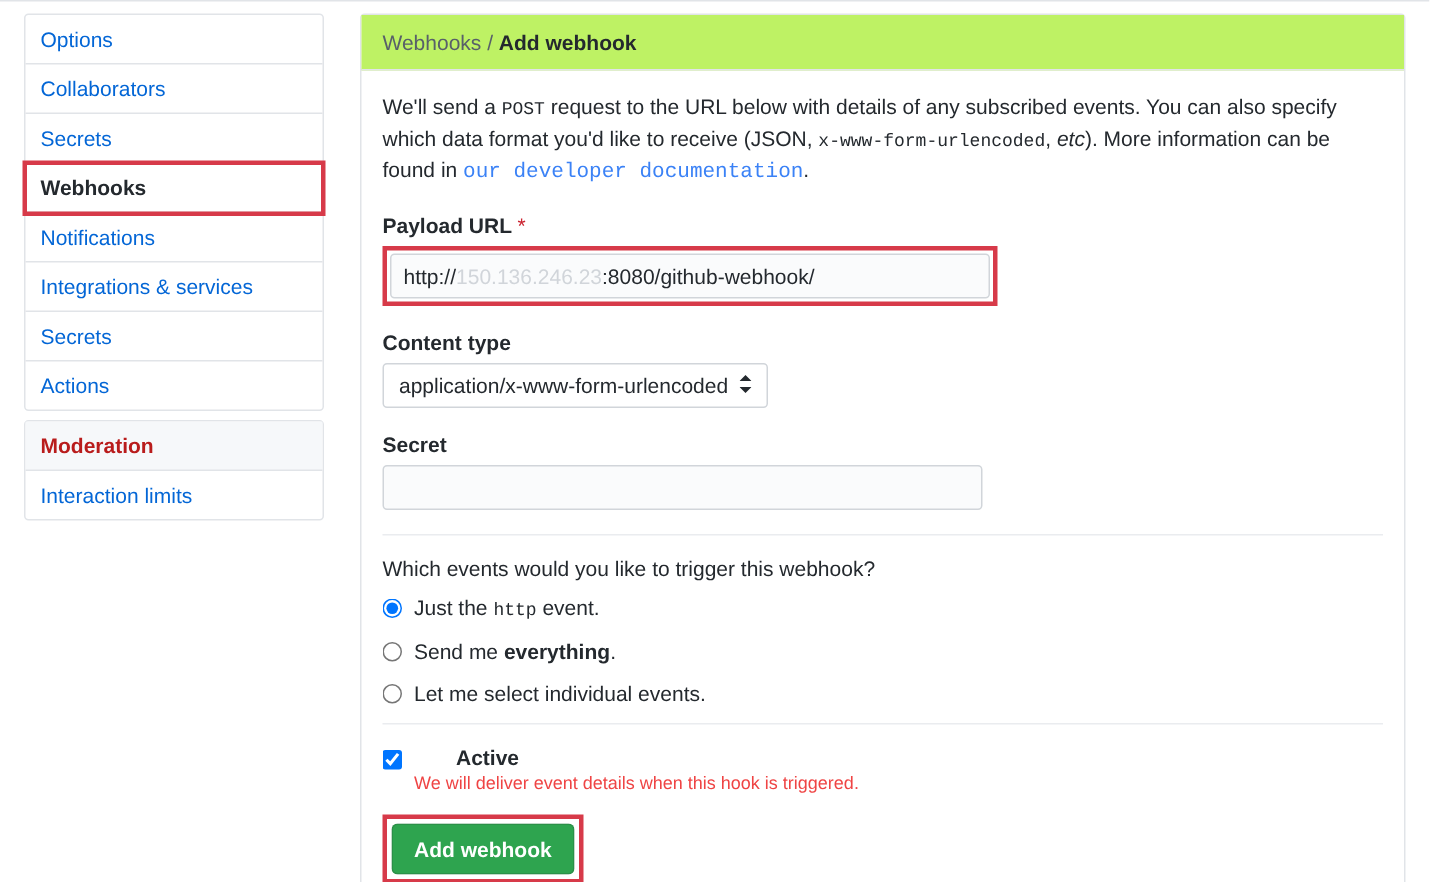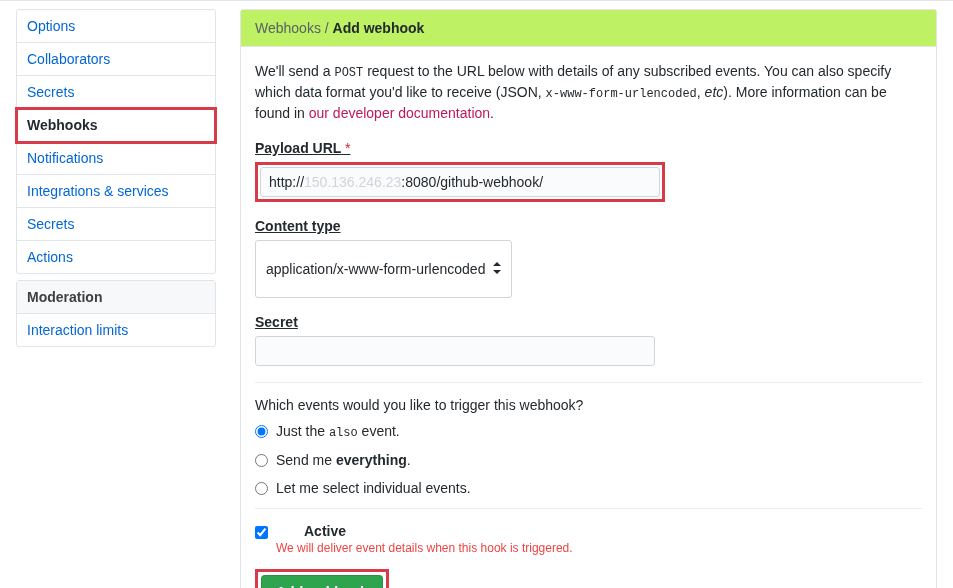--- a/index.html
+++ b/index.html
@@ -3,34 +3,34 @@
 <meta charset="utf-8">
 <style>
 * { box-sizing: border-box; margin: 0; padding: 0; }
 body { font-family: -apple-system, BlinkMacSystemFont, "Segoe UI", Helvetica, Arial, sans-serif; font-size: 14px; color: #24292e; background: #fff; }
 .container { display: flex; width: 953px; padding: 8px 16px 16px 16px; gap: 24px; border-top: 1px solid #e1e4e8; }
 .sidebar { width: 200px; flex-shrink: 0; }
 .menu-list { border: 1px solid #e1e4e8; border-radius: 3px; margin-bottom: 6px; background: #fff; }
 .menu-item { display: block; padding: 8px 10px; border-bottom: 1px solid #e1e4e8; color: #0366d6; cursor: pointer; font-size: 14px; }
 .menu-item:last-child { border-bottom: none; }
 .menu-item.selected { color: #24292e; font-weight: 600; cursor: default; background: #fff; }
-.menu-heading { display: block; padding: 8px 10px; background: #f6f8fa; border-bottom: 1px solid #e1e4e8; font-size: 14px; font-weight: 600; color: #404040; }
+.menu-heading { display: block; padding: 8px 10px; background: #f6f8fa; border-bottom: 1px solid #e1e4e8; font-size: 14px; font-weight: 600; color: #b91c1c; }
 .highlight-red { outline: 3px solid #d73a49; outline-offset: -1px; position: relative; z-index: 1; }
 .main { flex: 1; border: 1px solid #e1e4e8; border-radius: 3px; }
 .subhead { padding: 10px 14px; background: #bef264; border-bottom: 1px solid #e1e4e8; color: #586069; font-size: 14px; }
 .subhead strong { color: #24292e; font-weight: 600; }
 .body-section { padding: 14px; }
 .intro { color: #24292e; line-height: 1.5; margin-bottom: 16px; }
 .code-text { font-family: SFMono-Regular, Consolas, "Liberation Mono", Menlo, monospace; font-size: 12px; }
-.link { color: #be185d; cursor: pointer; }
+.link { color: #3b82f6; cursor: pointer; font-family: Liberation Mono, monospace; }
 .form-group { margin-bottom: 16px; }
-.form-label { display: block; font-weight: 600; margin-bottom: 6px; font-size: 14px; text-decoration: underline; }
+.form-label { display: block; font-weight: 600; margin-bottom: 6px; font-size: 14px; }
 .required-asterisk { color: #cb2431; font-weight: 400; }
 .form-control { width: 400px; padding: 6px 8px; font-size: 14px; border: 1px solid #d1d5da; border-radius: 3px; background: #fafbfc; color: #24292e; }
-.select-wrap { display: inline-flex; align-items: center; padding: 20px 10px; border: 1px solid #d1d5da; border-radius: 3px; background: #fff; font-size: 14px; cursor: pointer; }
+.select-wrap { display: inline-flex; align-items: center; padding: 6px 10px; border: 1px solid #d1d5da; border-radius: 3px; background: #fff; font-size: 14px; cursor: pointer; }
 .select-caret { margin-left: 8px; font-size: 10px; line-height: 1; }
 .events-label { font-weight: 400; margin-bottom: 10px; display: block; }
 .radio-row { display: flex; align-items: center; margin-bottom: 12px; font-size: 14px; }
 .radio-row input { margin-right: 8px; }
 .hr { border: none; border-top: 1px solid #eaecef; margin: 12px 0 14px 0; }
 .checkbox-row { display: flex; align-items: flex-start; margin-bottom: 14px; }
 .checkbox-row input { margin-right: 8px; margin-top: 3px; }
 .checkbox-row .cb-body strong { font-weight: 600; display: block; margin-left: 28px; }
 .checkbox-row .cb-body .note { color: #ef4444; font-size: 12px; }
 .btn-primary { background: #2ea44f; color: #fff; border: 1px solid rgba(27,31,35,.15); padding: 8px 14px; font-size: 14px; font-weight: 600; border-radius: 4px; cursor: pointer; }
@@ -98,21 +98,21 @@
         <input class="form-control" type="password" value="" style="">
       </div>
 
       <hr class="hr">
 
       <label class="events-label">Which events would you like to trigger this webhook?</label>
 
       <div class="radio-row">
         <input type="radio" name="ev" checked="" style="">
         <span>
-          <span>Just the </span><span class="code-text">also</span><span> event.</span>
+          <span>Just the </span><span class="code-text">http</span><span> event.</span>
         </span>
       </div>
 
       <div class="radio-row">
         <input type="radio" name="ev" style="">
         <span>
           <span>Send me </span><strong>everything</strong><span>.</span>
         </span>
       </div>
 

